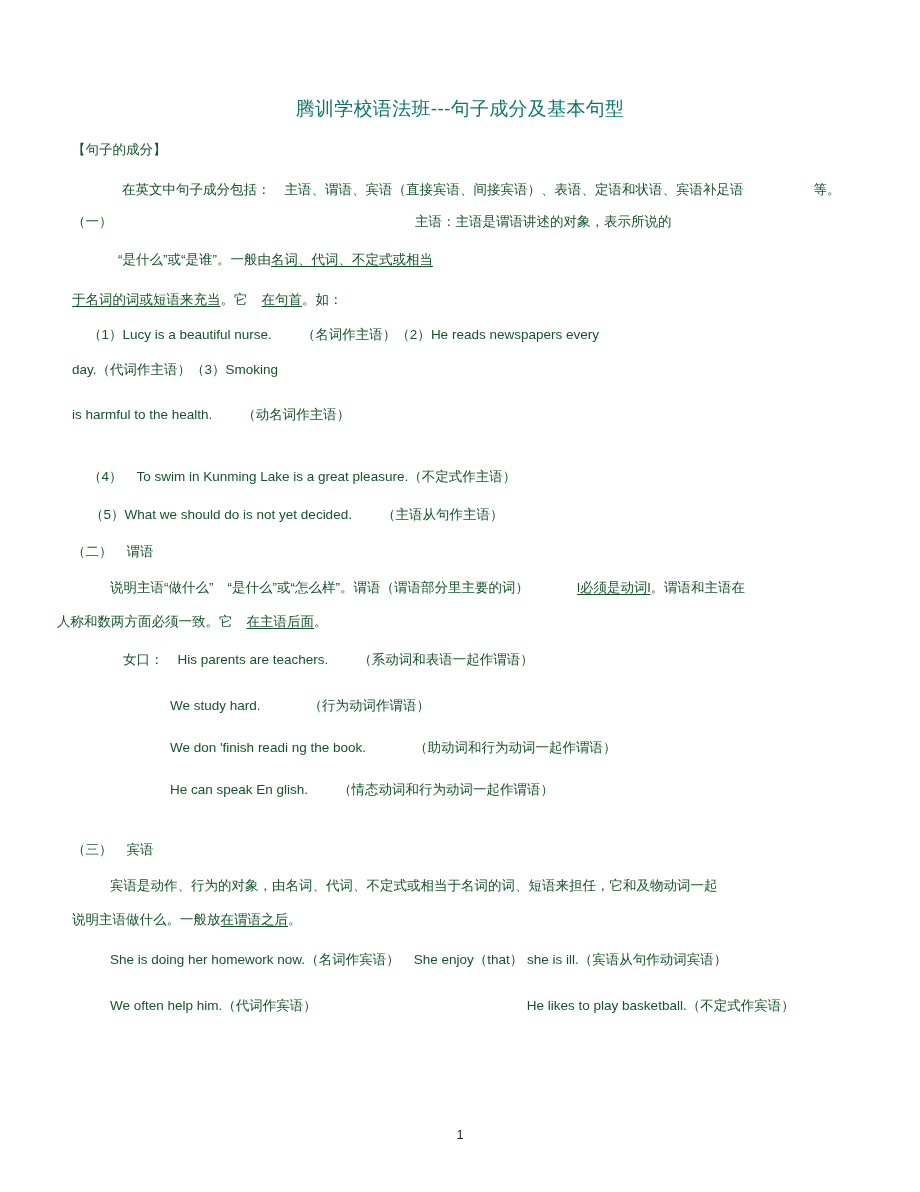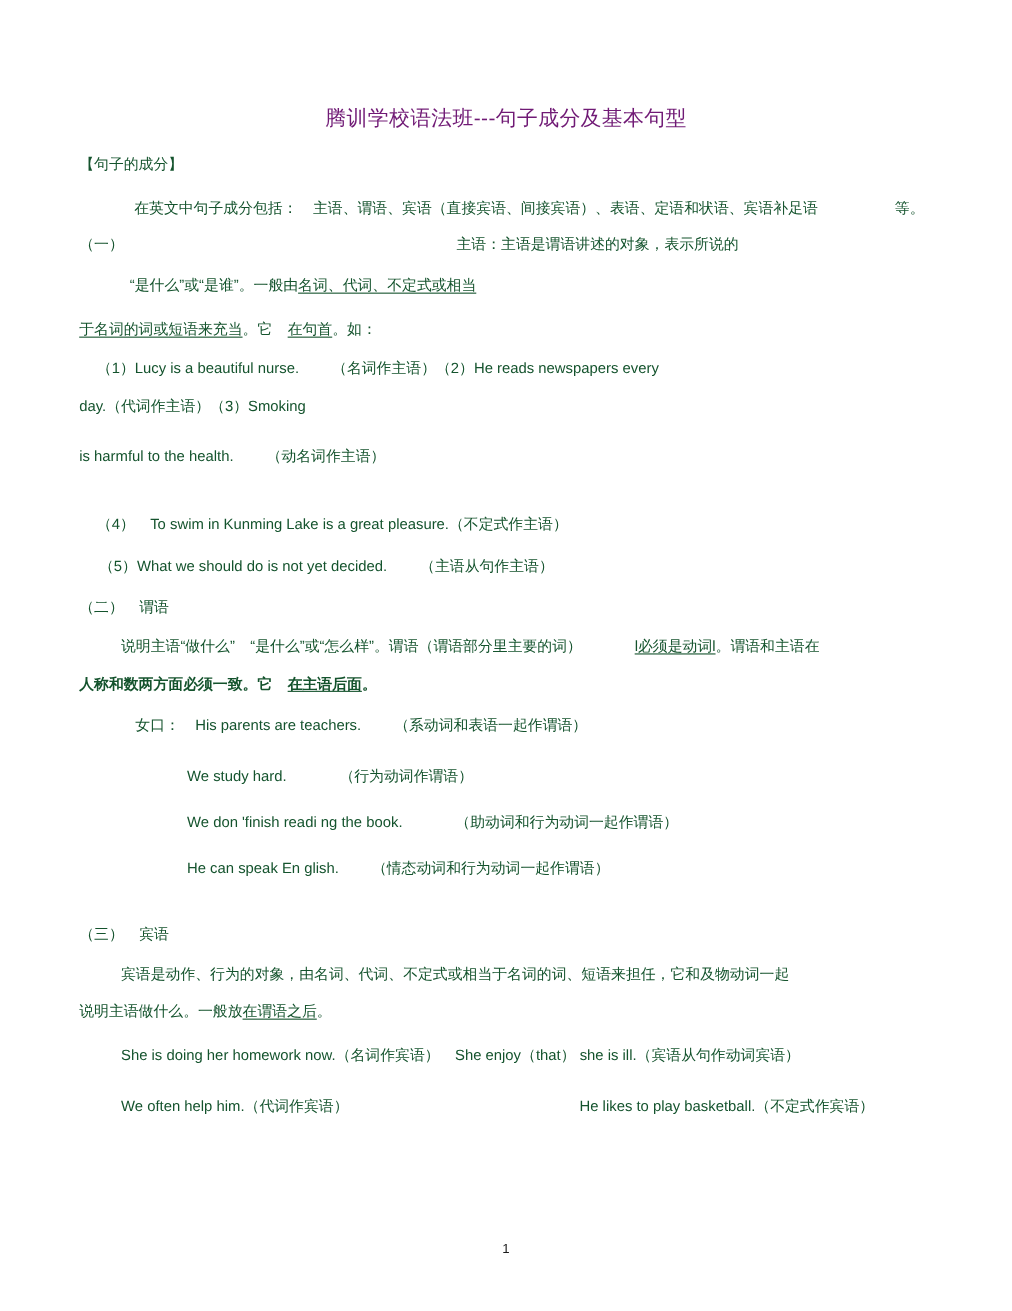--- a/index.html
+++ b/index.html
@@ -23,21 +23,21 @@
     box-sizing: border-box;
   }
   .doc-title {
     position: absolute;
     top: 95px;
     left: 0;
     width: 920px;
     text-align: center;
     font-size: 19px;
     line-height: 28px;
-    color: #701a75;
+    color: #0f766e;
     letter-spacing: 0.3px;
     white-space: nowrap;
   }
   .line {
     position: absolute;
     font-size: 13.5px;
     line-height: 20px;
     color: #14532d;
     white-space: nowrap;
   }
@@ -104,21 +104,21 @@
   </div>
 
   <div class="line" style="top:542px; left:72px;">
     <span>（二）</span><span class="gap-sm"></span><span>谓语</span>
   </div>
 
   <div class="line" style="top:578px; left:110px;">
     <span>说明主语“做什么”</span><span class="gap-sm"></span><span>“是什么”或“怎么样”。谓语（谓语部分里主要的词）</span><span class="gap-lg"></span><span class="u">l必须是动词l</span><span>。谓语和主语在</span>
   </div>
 
-  <div class="line" style="top:612px; left:72px;font-weight:bold;">
+  <div class="line" style="top:612px; left:57px;">
     <span>人称和数两方面必须一致。它</span><span class="gap-sm"></span><span class="u">在主语后面</span><span>。</span>
   </div>
 
   <div class="line" style="top:650px; left:123px;">
     <span>女口：</span><span class="gap-sm"></span><span>His parents are teachers.</span><span class="gap-md"></span><span>（系动词和表语一起作谓语）</span>
   </div>
 
   <div class="line" style="top:696px; left:170px;">
     <span>We study hard.</span><span class="gap-lg"></span><span>（行为动词作谓语）</span>
   </div>

